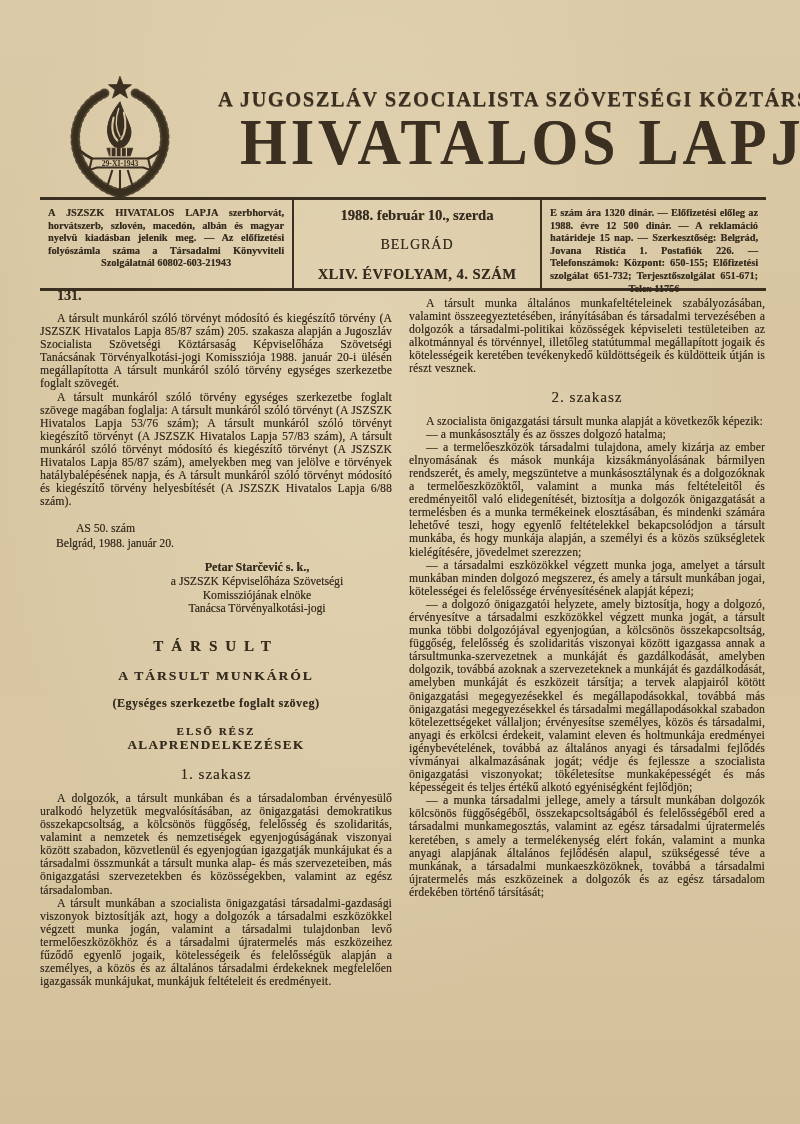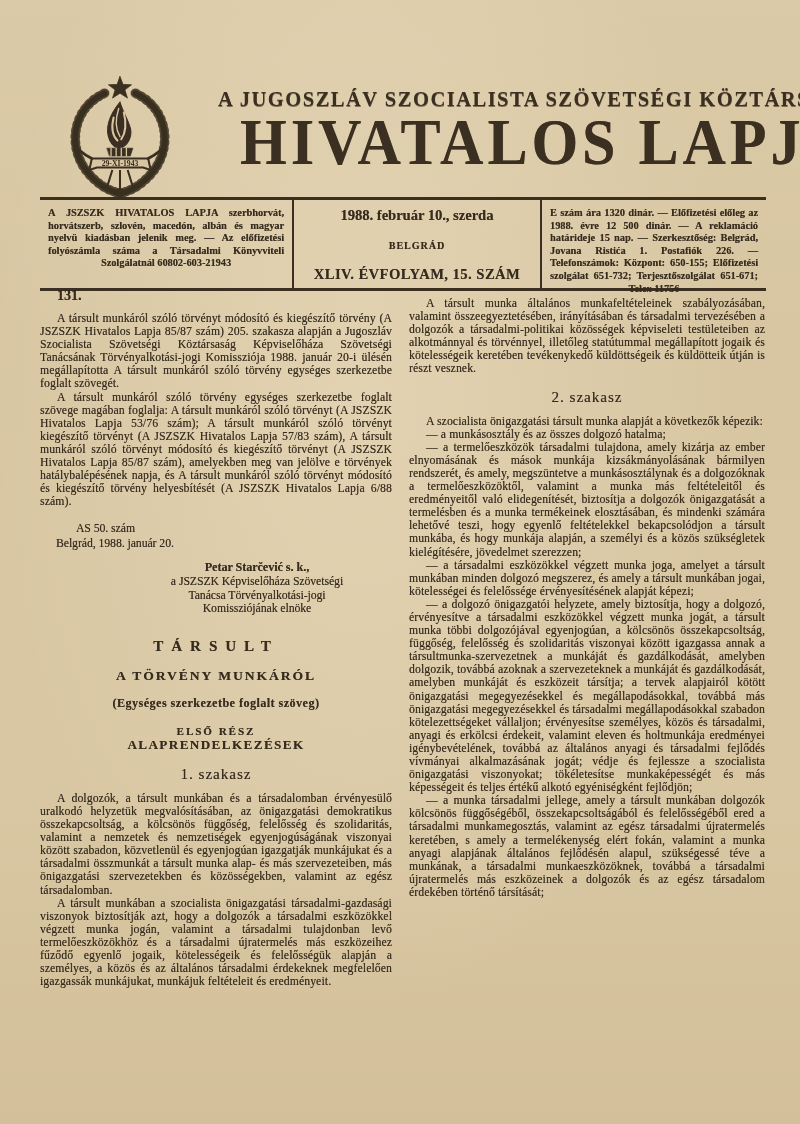--- a/index.html
+++ b/index.html
@@ -40,21 +40,21 @@
   .cell-left{
     width:252px; font-size:10.3px; font-weight:bold; line-height:12.6px;
     text-align:justify; text-align-last:center;
   }
   .cell-center{
     width:250px; border-left:2px solid #3a2f20; border-right:2px solid #3a2f20;
     display:flex; flex-direction:column; justify-content:space-between;
     text-align:center; padding-top:10px; padding-bottom:10px;
   }
   .cell-center .l1{ font-size:14.5px; font-weight:bold; }
-  .cell-center .l2{ font-size:10px; font-weight:bold; letter-spacing:1px; }
+  .cell-center .l2{ font-size:14px; font-weight:normal; letter-spacing:1px; }
   .cell-center .l3{ font-size:14.5px; font-weight:bold; letter-spacing:0.5px; }
   .cell-right{
     flex:1; font-size:10.3px; font-weight:bold; line-height:12.6px;
     text-align:justify; text-align-last:center;
   }
 
   
   .col{ position:absolute; top:288px; text-align:justify; }
   .col-left{ left:40px; width:352px; }
   .col-right{ left:409px; top:297px; width:356px; }
@@ -111,42 +111,42 @@
   </svg>
 
   <div class="country-line ink">A JUGOSZLÁV SZOCIALISTA SZÖVETSÉGI KÖZTÁRSASÁG</div>
   <div class="gazette-title ink">HIVATALOS LAPJA</div>
 
   <div class="infobar">
     <div class="cell cell-left ink">A JSZSZK HIVATALOS LAPJA szerbhorvát, horvátszerb, szlovén, macedón, albán és magyar nyelvü kiadásban jelenik meg. — Az előfizetési folyószámla száma a Társadalmi Könyvviteli Szolgálatnál 60802-603-21943</div>
     <div class="cell cell-center">
       <div class="l1 ink">1988. február 10., szerda</div>
       <div class="l2 ink">BELGRÁD</div>
-      <div class="l3 ink">XLIV. ÉVFOLYAM, 15. SZÁM</div>
+      <div class="l3 ink">XLIV. ÉVFOLYAM, 4. SZÁM</div>
     </div>
     <div class="cell cell-right ink">E szám ára 1320 dinár. — Előfizetési előleg az 1988. évre 12 500 dinár. — A reklamáció határideje 15 nap. — Szerkesztőség: Belgrád, Jovana Ristića 1. Postafiók 226. — Telefonszámok: Központ: 650-155; Előfizetési szolgálat 651-732; Terjesztőszolgálat 651-671; Telex 11756</div>
   </div>
 
   <div class="col col-left">
     <p class="art-number ink">131.</p>
     <p class="para ink">A társult munkáról szóló törvényt módosító és kiegészítő törvény (A JSZSZK Hivatalos Lapja 85/87 szám) 205. szakasza alapján a Jugoszláv Szocialista Szövetségi Köztársaság Képviselőháza Szövetségi Tanácsának Törvényalkotási-jogi Komissziója 1988. január 20-i ülésén megállapította A társult munkáról szóló törvény egységes szerkezetbe foglalt szövegét.</p>
     <p class="para ink">A társult munkáról szóló törvény egységes szerkezetbe foglalt szövege magában foglalja: A társult munkáról szóló törvényt (A JSZSZK Hivatalos Lapja 53/76 szám); A társult munkáról szóló törvényt kiegészítő törvényt (A JSZSZK Hivatalos Lapja 57/83 szám), A társult munkáról szóló törvényt módosító és kiegészítő törvényt (A JSZSZK Hivatalos Lapja 85/87 szám), amelyekben meg van jelölve e törvények hatálybalépésének napja, és A társult munkáról szóló törvényt módosító és kiegészítő törvény helyesbítését (A JSZSZK Hivatalos Lapja 6/88 szám).</p>
 
     <p class="doc-ref ink">AS 50. szám</p>
     <p class="place-date ink">Belgrád, 1988. január 20.</p>
 
     <div class="signature">
       <div class="sig-name ink">Petar Starčević s. k.,</div>
       <div class="sig-line ink">a JSZSZK Képviselőháza Szövetségi</div>
+      <div class="sig-line ink">Komissziójának elnöke</div>
       <div class="sig-line ink">Tanácsa Törvényalkotási-jogi</div>
-      <div class="sig-line ink">Komissziójának elnöke</div>
     </div>
 
     <div class="law-heading ink">TÁRSULT</div>
-    <div class="law-subject ink">A TÖRVÉNY MUNKÁRÓL</div>
+    <div class="law-subject ink">A TÁRSULT MUNKÁRÓL</div>
     <div class="law-subtitle ink">(Egységes szerkezetbe foglalt szöveg)</div>
     <div class="law-part ink">ELSŐ RÉSZ</div>
     <div class="law-chapter ink">ALAPRENDELKEZÉSEK</div>
     <div class="section-heading ink">1. szakasz</div>
 
     <p class="para ink">A dolgozók, a társult munkában és a társadalomban érvényesülő uralkodó helyzetük megvalósításában, az önigazgatási demokratikus összekapcsoltság, a kölcsönös függőség, felelősség és szolidaritás, valamint a nemzetek és nemzetiségek egyenjogúságának viszonyai között szabadon, közvetlenül és egyenjogúan igazgatják munkájukat és a társadalmi összmunkát a társult munka alap- és más szervezeteiben, más önigazgatási szervezetekben és közösségekben, valamint az egész társadalomban.</p>
     <p class="para ink">A társult munkában a szocialista önigazgatási társadalmi-gazdasági viszonyok biztosítják azt, hogy a dolgozók a társadalmi eszközökkel végzett munka jogán, valamint a társadalmi tulajdonban levő termelőeszközökhöz és a társadalmi újratermelés más eszközeihez fűződő egyenlő jogaik, kötelességeik és felelősségük alapján a személyes, a közös és az általános társadalmi érdekeknek megfelelően igazgassák munkájukat, munkájuk feltételeit és eredményeit.</p>
   </div>
 
   <div class="col col-right">

